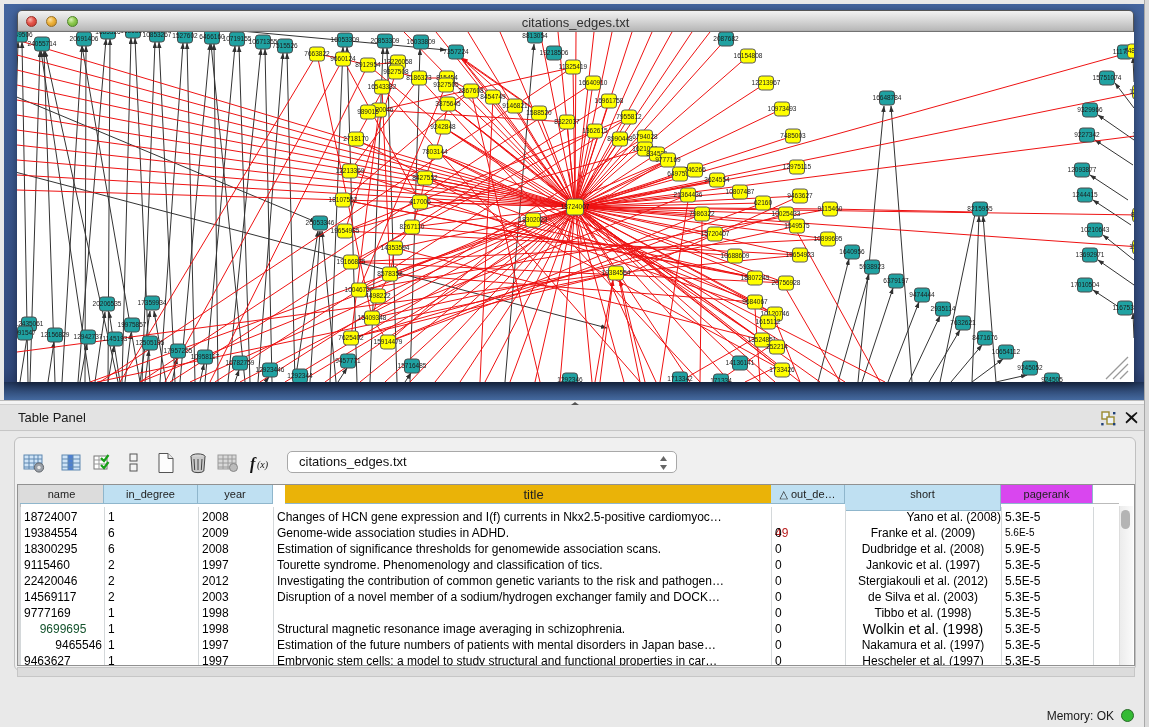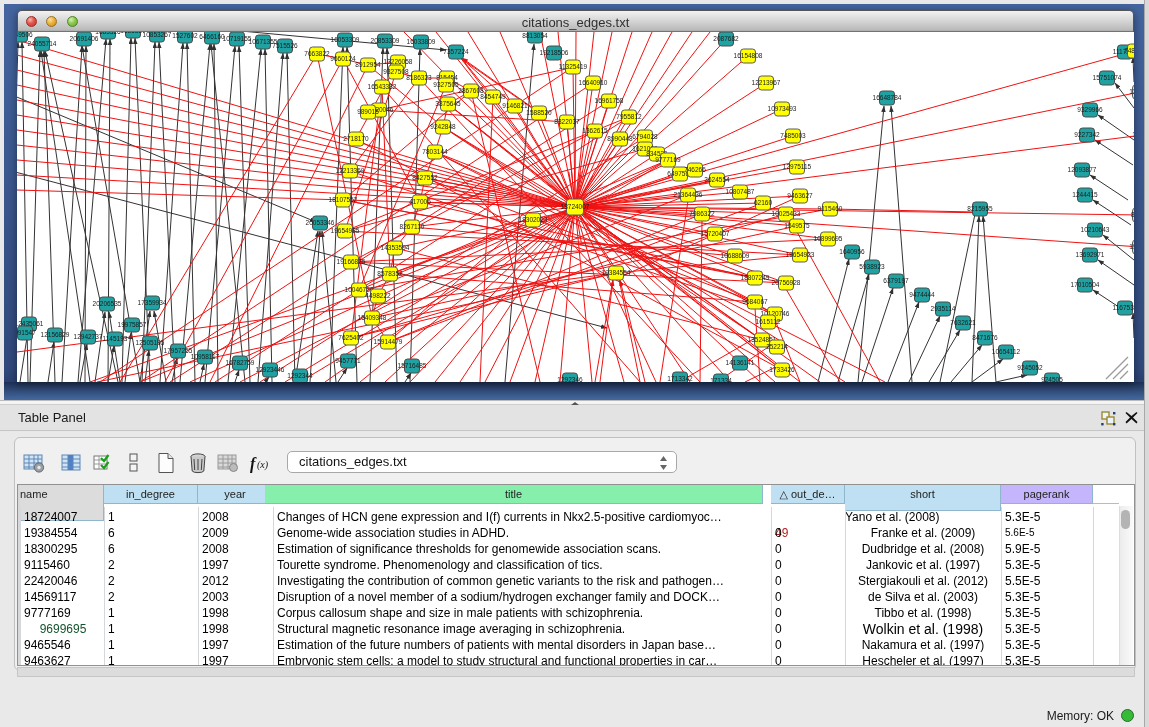--- a/index.html
+++ b/index.html
@@ -977,34 +977,34 @@
         <text x="8" y="16" font-size="10" font-style="italic" font-family="Liberation Serif,serif" fill="#111">(x)</text>
       </svg>
       <div style="position:absolute;left:272px;top:13px;width:390px;height:22px;background:#fff;border:1px solid #a8a8a8;border-radius:5px;font-size:13px;line-height:20px;color:#111;padding-left:11px">citations_edges.txt
  <svg style="position:absolute;right:8px;top:4px" width="9" height="14" viewBox="0 0 9 14">
           <path d="M4.5 0 L8 5 H1 z" fill="#666"></path>
           <path d="M4.5 14 L1 9 H8 z" fill="#666"></path>
         </svg></div>
     </div>
  <div id="tbl">
       <div style="position:absolute;left:0;top:0;width:3px;height:181px;background:#d8d8d8;border-right:1px solid #bbb"></div>
-      <div style="position:absolute;left:2px;top:0;width:84px;height:36px;background:#dcdcdc;border-right:1px solid #8fb6cc;border-bottom:1px solid #8fb6cc;font-size:11px;text-align:left;line-height:19px;color:#222;overflow:hidden">name</div>
+      <div style="position:absolute;left:2px;top:0;width:84px;height:19px;background:#dcdcdc;border-right:1px solid #8fb6cc;border-bottom:1px solid #8fb6cc;font-size:11px;text-align:center;line-height:19px;color:#222;overflow:hidden">name</div>
       <div style="position:absolute;left:86px;top:0;width:94px;height:19px;background:#bfe0f2;border-right:1px solid #8fb6cc;border-bottom:1px solid #8fb6cc;font-size:11px;text-align:center;line-height:19px;color:#222;overflow:hidden">in_degree</div>
       <div style="position:absolute;left:180px;top:0;width:75px;height:19px;background:#bfe0f2;border-right:1px solid #8fb6cc;border-bottom:1px solid #8fb6cc;font-size:11px;text-align:center;line-height:19px;color:#222;overflow:hidden">year</div>
-      <div style="position:absolute;left:247px;top:0;width:498px;height:19px;background:#86efac;border-right:1px solid #8fb6cc;border-bottom:1px solid #8fb6cc;font-size:11px;text-align:center;line-height:19px;color:#222;overflow:hidden">title</div>
+      <div style="position:absolute;left:267px;top:0;width:498px;height:19px;background:#eab308;border-right:1px solid #8fb6cc;border-bottom:1px solid #8fb6cc;font-size:13px;text-align:center;line-height:19px;color:#222;overflow:hidden">title</div>
       <div style="position:absolute;left:753px;top:0;width:74px;height:19px;background:#bfe0f2;border-right:1px solid #8fb6cc;border-bottom:1px solid #8fb6cc;font-size:11px;text-align:center;line-height:19px;color:#222;overflow:hidden">△ out_de…</div>
       <div style="position:absolute;left:827px;top:0;width:156px;height:26px;background:#bfe0f2;border-right:1px solid #8fb6cc;border-bottom:1px solid #8fb6cc;font-size:11px;text-align:center;line-height:19px;color:#222;overflow:hidden">short</div>
-      <div style="position:absolute;left:983px;top:0;width:92px;height:19px;background:#c4b5fd;border-right:1px solid #8fb6cc;border-bottom:1px solid #8fb6cc;font-size:11px;text-align:center;line-height:19px;color:#222;overflow:hidden">pagerank</div>
+      <div style="position:absolute;left:983px;top:0;width:92px;height:19px;background:#d946ef;border-right:1px solid #8fb6cc;border-bottom:1px solid #8fb6cc;font-size:11px;text-align:center;line-height:19px;color:#222;overflow:hidden">pagerank</div>
       <div style="position:absolute;left:1075px;top:0;width:26px;height:19px;background:#fff;border-bottom:1px solid #bbb"></div>
       <div style="position:absolute;left:6px;width:78px;text-align:left;top:24px;height:16px;font-size:12px;line-height:16px;color:#000;white-space:nowrap;overflow:hidden">18724007</div>
       <div style="position:absolute;left:90px;width:88px;text-align:left;top:24px;height:16px;font-size:12px;line-height:16px;color:#000;white-space:nowrap;overflow:hidden">1</div>
       <div style="position:absolute;left:184px;width:69px;text-align:left;top:24px;height:16px;font-size:12px;line-height:16px;color:#000;white-space:nowrap;overflow:hidden">2008</div>
       <div style="position:absolute;left:259px;width:492px;text-align:left;top:24px;height:16px;font-size:12px;line-height:16px;color:#000;white-space:nowrap;overflow:hidden">Changes of HCN gene expression and I(f) currents in Nkx2.5-positive cardiomyoc…</div>
       <div style="position:absolute;left:757px;width:68px;text-align:left;top:40px;height:16px;font-size:12px;line-height:16px;color:#b91c1c;white-space:nowrap;overflow:hidden">49</div>
-      <div style="position:absolute;left:827px;width:156px;text-align:left;top:24px;height:16px;font-size:12px;line-height:16px;color:#000;white-space:nowrap;overflow:hidden">Yano et al. (2008)</div>
+      <div style="position:absolute;left:827px;width:156px;text-align:right;top:24px;height:16px;font-size:12px;line-height:16px;color:#000;white-space:nowrap;overflow:hidden">Yano et al. (2008)</div>
       <div style="position:absolute;left:987px;width:86px;text-align:left;top:24px;height:16px;font-size:12px;line-height:16px;color:#000;white-space:nowrap;overflow:hidden">5.3E-5</div>
       <div style="position:absolute;left:6px;width:78px;text-align:left;top:40px;height:16px;font-size:12px;line-height:16px;color:#000;white-space:nowrap;overflow:hidden">19384554</div>
       <div style="position:absolute;left:90px;width:88px;text-align:left;top:40px;height:16px;font-size:12px;line-height:16px;color:#000;white-space:nowrap;overflow:hidden">6</div>
       <div style="position:absolute;left:184px;width:69px;text-align:left;top:40px;height:16px;font-size:12px;line-height:16px;color:#000;white-space:nowrap;overflow:hidden">2009</div>
       <div style="position:absolute;left:259px;width:492px;text-align:left;top:40px;height:16px;font-size:12px;line-height:16px;color:#000;white-space:nowrap;overflow:hidden">Genome-wide association studies in ADHD.</div>
       <div style="position:absolute;left:757px;width:68px;text-align:left;top:40px;height:16px;font-size:12px;line-height:16px;color:#000;white-space:nowrap;overflow:hidden">0</div>
       <div style="position:absolute;left:827px;width:156px;text-align:center;top:40px;height:16px;font-size:12px;line-height:16px;color:#000;white-space:nowrap;overflow:hidden">Franke et al. (2009)</div>
       <div style="position:absolute;left:987px;width:86px;text-align:left;top:40px;height:16px;font-size:10px;line-height:16px;color:#000;white-space:nowrap;overflow:hidden">5.6E-5</div>
       <div style="position:absolute;left:6px;width:78px;text-align:left;top:56px;height:16px;font-size:12px;line-height:16px;color:#000;white-space:nowrap;overflow:hidden">18300295</div>
       <div style="position:absolute;left:90px;width:88px;text-align:left;top:56px;height:16px;font-size:12px;line-height:16px;color:#000;white-space:nowrap;overflow:hidden">6</div>
@@ -1030,32 +1030,31 @@
       <div style="position:absolute;left:6px;width:78px;text-align:left;top:104px;height:16px;font-size:12px;line-height:16px;color:#000;white-space:nowrap;overflow:hidden">14569117</div>
       <div style="position:absolute;left:90px;width:88px;text-align:left;top:104px;height:16px;font-size:12px;line-height:16px;color:#000;white-space:nowrap;overflow:hidden">2</div>
       <div style="position:absolute;left:184px;width:69px;text-align:left;top:104px;height:16px;font-size:12px;line-height:16px;color:#000;white-space:nowrap;overflow:hidden">2003</div>
       <div style="position:absolute;left:259px;width:492px;text-align:left;top:104px;height:16px;font-size:12px;line-height:16px;color:#000;white-space:nowrap;overflow:hidden">Disruption of a novel member of a sodium/hydrogen exchanger family and DOCK…</div>
       <div style="position:absolute;left:757px;width:68px;text-align:left;top:104px;height:16px;font-size:12px;line-height:16px;color:#000;white-space:nowrap;overflow:hidden">0</div>
       <div style="position:absolute;left:827px;width:156px;text-align:center;top:104px;height:16px;font-size:12px;line-height:16px;color:#000;white-space:nowrap;overflow:hidden">de Silva et al. (2003)</div>
       <div style="position:absolute;left:987px;width:86px;text-align:left;top:104px;height:16px;font-size:12px;line-height:16px;color:#000;white-space:nowrap;overflow:hidden">5.3E-5</div>
       <div style="position:absolute;left:6px;width:78px;text-align:left;top:120px;height:16px;font-size:12px;line-height:16px;color:#000;white-space:nowrap;overflow:hidden">9777169</div>
       <div style="position:absolute;left:90px;width:88px;text-align:left;top:120px;height:16px;font-size:12px;line-height:16px;color:#000;white-space:nowrap;overflow:hidden">1</div>
       <div style="position:absolute;left:184px;width:69px;text-align:left;top:120px;height:16px;font-size:12px;line-height:16px;color:#000;white-space:nowrap;overflow:hidden">1998</div>
-      <div style="position:absolute;left:259px;width:492px;text-align:left;top:120px;height:16px;font-size:12px;line-height:16px;color:#000;white-space:nowrap;overflow:hidden">Corpus callosum shape and size in male patients with schizophrenia.</div>
       <div style="position:absolute;left:757px;width:68px;text-align:left;top:120px;height:16px;font-size:12px;line-height:16px;color:#000;white-space:nowrap;overflow:hidden">0</div>
       <div style="position:absolute;left:827px;width:156px;text-align:center;top:120px;height:16px;font-size:12px;line-height:16px;color:#000;white-space:nowrap;overflow:hidden">Tibbo et al. (1998)</div>
       <div style="position:absolute;left:987px;width:86px;text-align:left;top:120px;height:16px;font-size:12px;line-height:16px;color:#000;white-space:nowrap;overflow:hidden">5.3E-5</div>
       <div style="position:absolute;left:6px;width:78px;text-align:center;top:136px;height:16px;font-size:12px;line-height:16px;color:#14532d;white-space:nowrap;overflow:hidden">9699695</div>
       <div style="position:absolute;left:90px;width:88px;text-align:left;top:136px;height:16px;font-size:12px;line-height:16px;color:#000;white-space:nowrap;overflow:hidden">1</div>
       <div style="position:absolute;left:184px;width:69px;text-align:left;top:136px;height:16px;font-size:12px;line-height:16px;color:#000;white-space:nowrap;overflow:hidden">1998</div>
       <div style="position:absolute;left:259px;width:492px;text-align:left;top:136px;height:16px;font-size:12px;line-height:16px;color:#000;white-space:nowrap;overflow:hidden">Structural magnetic resonance image averaging in schizophrenia.</div>
       <div style="position:absolute;left:757px;width:68px;text-align:left;top:136px;height:16px;font-size:12px;line-height:16px;color:#000;white-space:nowrap;overflow:hidden">0</div>
       <div style="position:absolute;left:827px;width:156px;text-align:center;top:136px;height:16px;font-size:14px;line-height:16px;color:#000;white-space:nowrap;overflow:hidden">Wolkin et al. (1998)</div>
       <div style="position:absolute;left:987px;width:86px;text-align:left;top:136px;height:16px;font-size:12px;line-height:16px;color:#000;white-space:nowrap;overflow:hidden">5.3E-5</div>
-      <div style="position:absolute;left:6px;width:78px;text-align:left;top:152px;height:16px;font-size:12px;line-height:16px;color:#000;white-space:nowrap;overflow:hidden">9465546</div>
+      <div style="position:absolute;left:6px;width:78px;text-align:right;top:152px;height:16px;font-size:12px;line-height:16px;color:#000;white-space:nowrap;overflow:hidden">9465546</div>
       <div style="position:absolute;left:90px;width:88px;text-align:left;top:152px;height:16px;font-size:12px;line-height:16px;color:#000;white-space:nowrap;overflow:hidden">1</div>
       <div style="position:absolute;left:184px;width:69px;text-align:left;top:152px;height:16px;font-size:12px;line-height:16px;color:#000;white-space:nowrap;overflow:hidden">1997</div>
       <div style="position:absolute;left:259px;width:492px;text-align:left;top:152px;height:16px;font-size:12px;line-height:16px;color:#000;white-space:nowrap;overflow:hidden">Estimation of the future numbers of patients with mental disorders in Japan base…</div>
       <div style="position:absolute;left:757px;width:68px;text-align:left;top:152px;height:16px;font-size:12px;line-height:16px;color:#000;white-space:nowrap;overflow:hidden">0</div>
       <div style="position:absolute;left:827px;width:156px;text-align:center;top:152px;height:16px;font-size:12px;line-height:16px;color:#000;white-space:nowrap;overflow:hidden">Nakamura et al. (1997)</div>
       <div style="position:absolute;left:987px;width:86px;text-align:left;top:152px;height:16px;font-size:12px;line-height:16px;color:#000;white-space:nowrap;overflow:hidden">5.3E-5</div>
       <div style="position:absolute;left:6px;width:78px;text-align:left;top:168px;height:16px;font-size:12px;line-height:16px;color:#000;white-space:nowrap;overflow:hidden">9463627</div>
       <div style="position:absolute;left:90px;width:88px;text-align:left;top:168px;height:16px;font-size:12px;line-height:16px;color:#000;white-space:nowrap;overflow:hidden">1</div>
       <div style="position:absolute;left:184px;width:69px;text-align:left;top:168px;height:16px;font-size:12px;line-height:16px;color:#000;white-space:nowrap;overflow:hidden">1997</div>
       <div style="position:absolute;left:259px;width:492px;text-align:left;top:168px;height:16px;font-size:12px;line-height:16px;color:#000;white-space:nowrap;overflow:hidden">Embryonic stem cells: a model to study structural and functional properties in car…</div>

